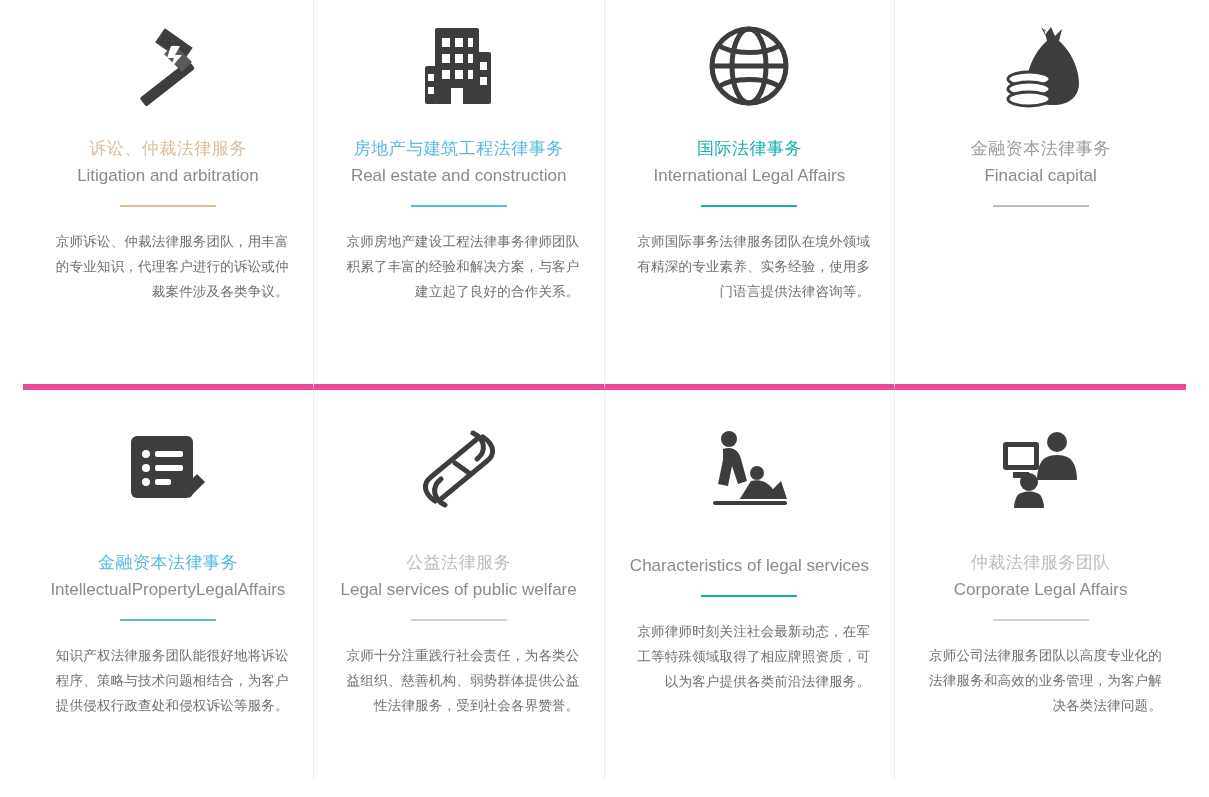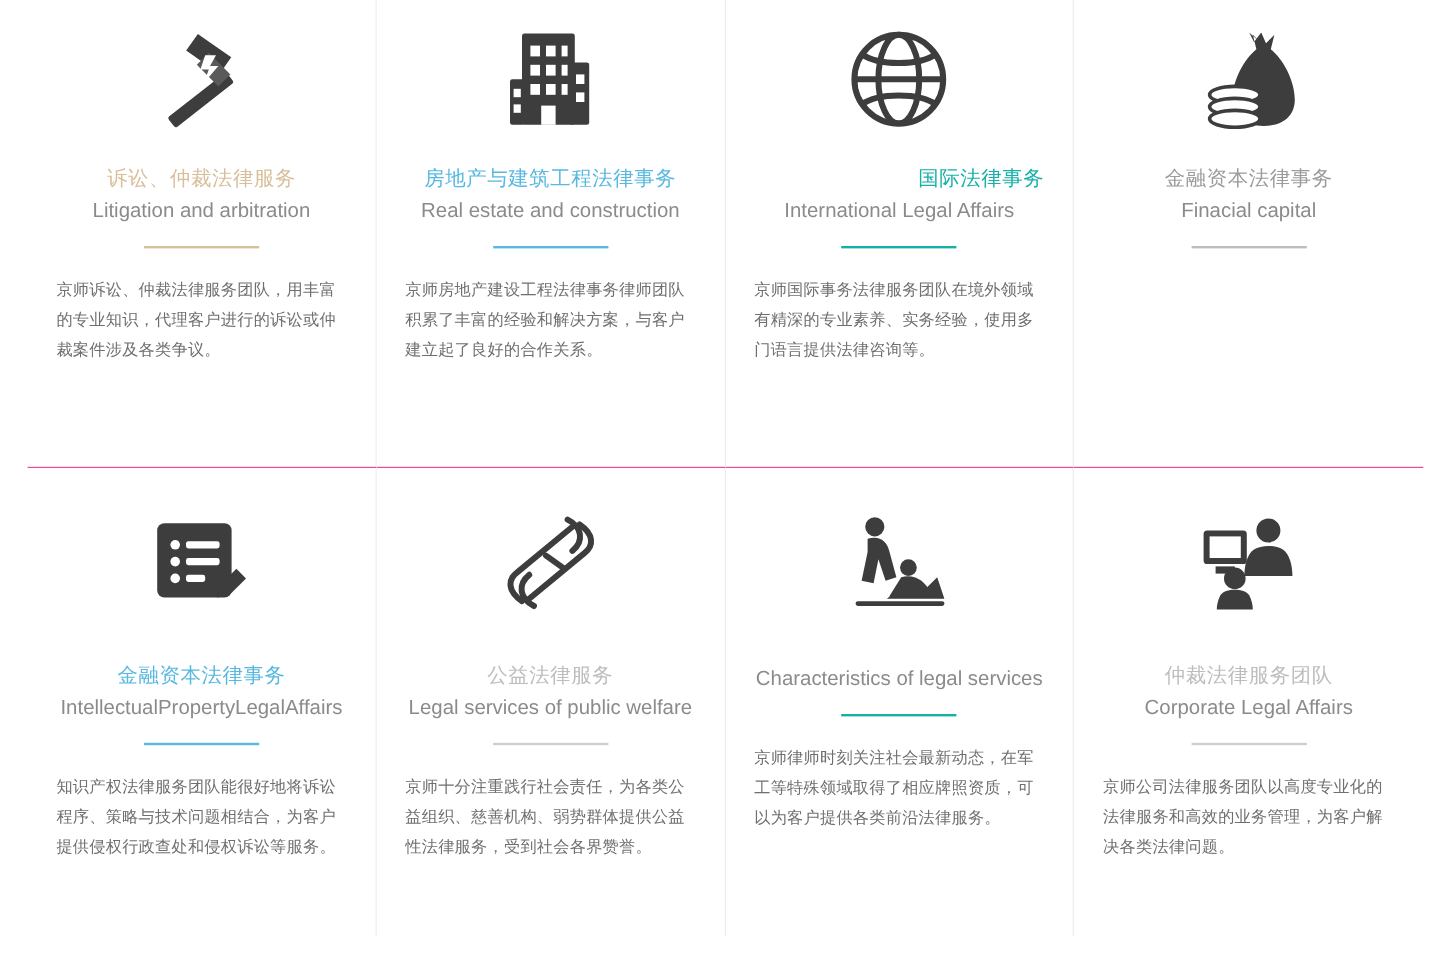--- a/index.html
+++ b/index.html
@@ -23,21 +23,21 @@
     display: flex;
     flex-wrap: wrap;
   }
   .card {
     width: 290.75px;
     box-sizing: border-box;
     height: 390px;
     padding: 0 24px;
     text-align: center;
     border-right: 1px solid #ececec;
-    border-bottom: 1px solid #ec4899;
+    border-bottom: 6px solid #ec4899;
     background: #ffffff;
     position: relative;
   }
   .card.last-col {
     border-right: none;
   }
   .card.row2 {
     border-bottom: none;
   }
   .icon-wrap {
@@ -65,21 +65,21 @@
     width: 96px;
     height: 2px;
     margin: 19px auto 0 auto;
     background: #cfcfcf;
   }
   .desc {
     margin-top: 22px;
     font-size: 13.5px;
     line-height: 25px;
     color: #6f6f6f;
-    text-align: left;
+    text-align: right;
     letter-spacing: 0.2px;
   }
   
   .card.row2 .icon-wrap { height: 160px; }
   .card.row2 .title-cn { margin-top: 2px; }
 </style>
 </head>
 <body>
 
 <div id="page">
@@ -141,21 +141,21 @@
         <svg width="86" height="86" viewBox="0 0 86 86">
           <g fill="none" stroke="#3d3d3d" stroke-width="5">
             <circle cx="43" cy="43" r="37"></circle>
             <ellipse cx="43" cy="43" rx="17" ry="37"></ellipse>
             <line x1="6" y1="43" x2="80" y2="43"></line>
             <path d="M12 22 C26 32 60 32 74 22"></path>
             <path d="M12 64 C26 54 60 54 74 64"></path>
           </g>
         </svg>
       </div>
-      <div class="title-cn" style="color: rgb(22, 176, 168); text-align: right;">国际法律事务</div>
+      <div class="title-cn" style="color: rgb(22, 176, 168);">国际法律事务</div>
       <div class="title-en">International Legal Affairs</div>
       <div class="divider" style="background: rgb(22, 176, 168);"></div>
       <div class="desc">京师国际事务法律服务团队在境外领域有精深的专业素养、实务经验，使用多门语言提供法律咨询等。</div>
     </div>
 
     <div class="card last-col">
       <div class="icon-wrap">
         <svg width="88" height="90" viewBox="0 0 88 90">
           <g fill="#3d3d3d">
             <path d="M44 6 l4 8 6 -8 4 9 7 -7 -3 12 c10 8 20 26 20 42 0 14 -10 22 -26 22 -16 0 -26 -8 -26 -22 0 -16 10 -34 20 -42 l-3 -12 7 7 z"></path>

